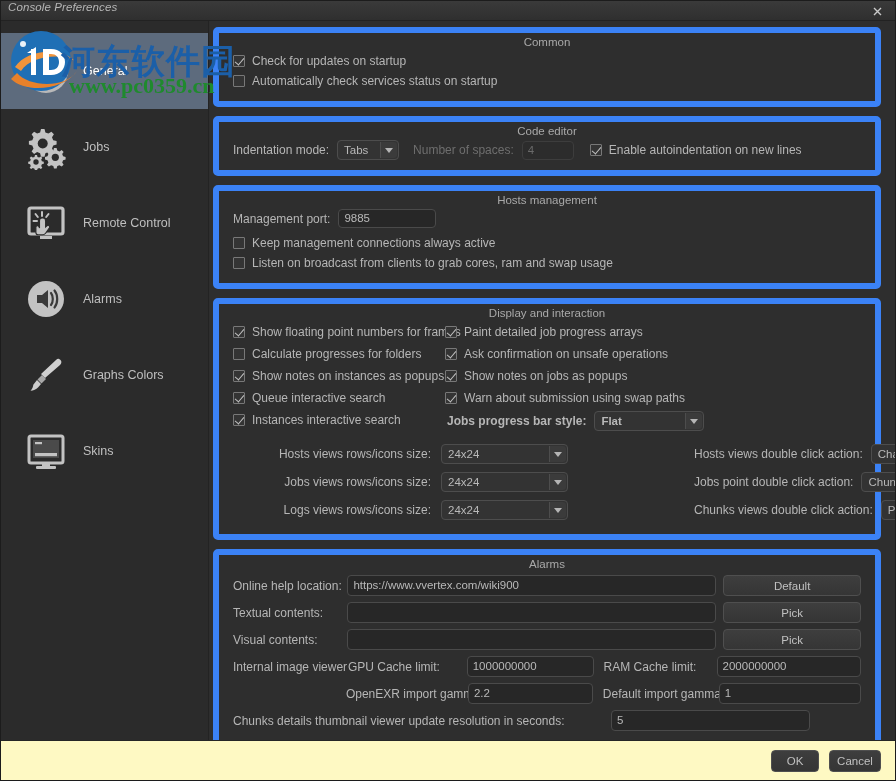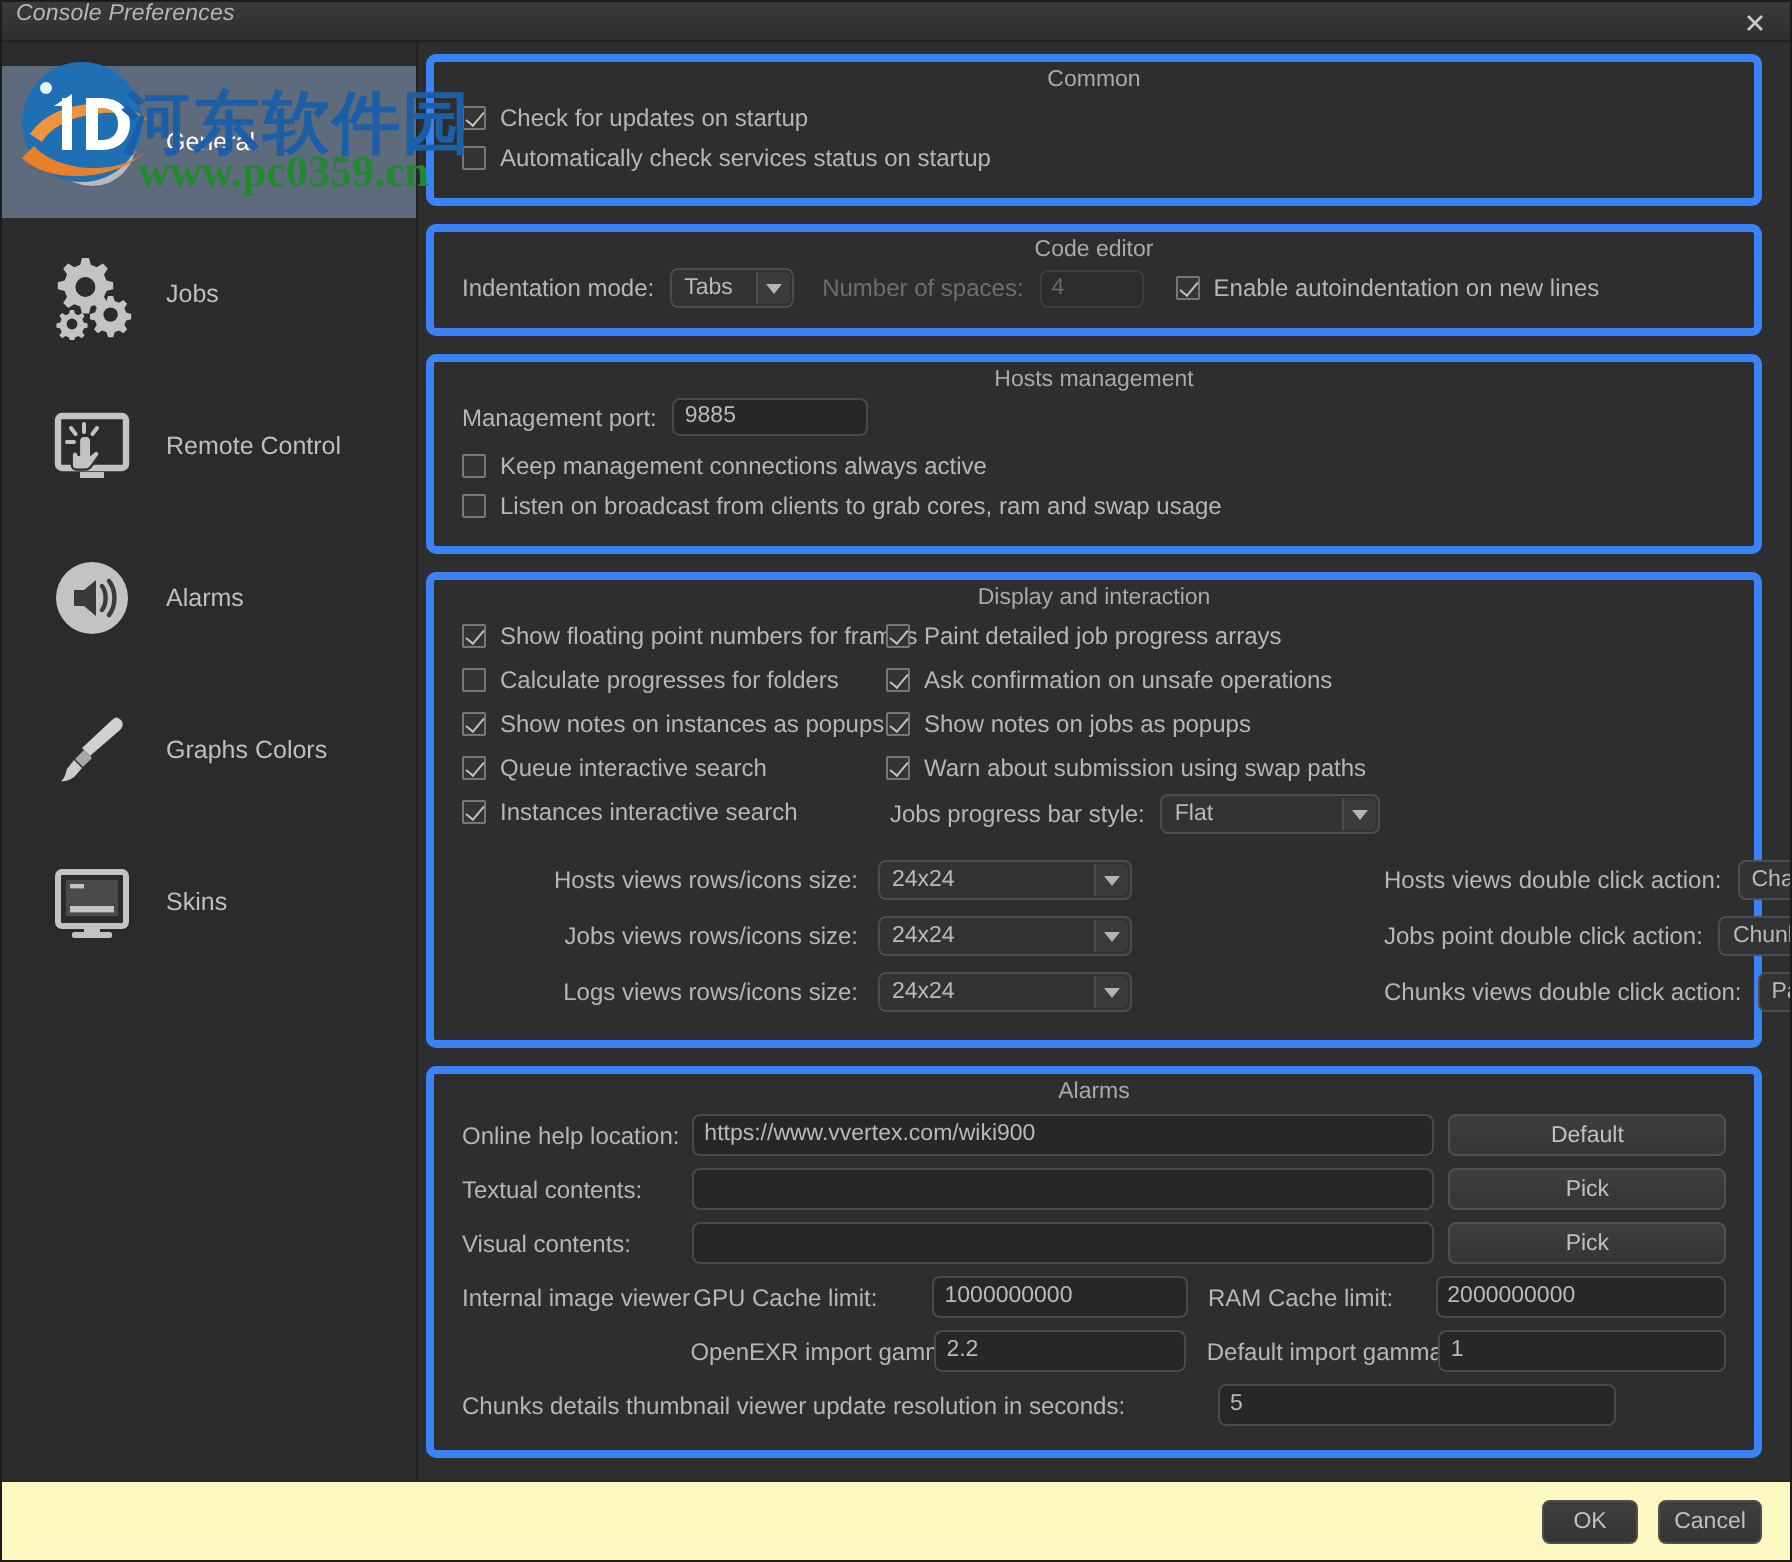--- a/index.html
+++ b/index.html
@@ -69,21 +69,21 @@
   
   #main {
     flex: 1; min-width: 0;
     background: #2e2e2e;
     padding: 6px 14px 0 4px;
     overflow: hidden;
   }
 
   .group {
     position: relative;
-    border: 4px solid #3b82f6;
+    border: 6px solid #3b82f6;
     border-radius: 5px;
     margin-bottom: 9px;
     padding: 18px 14px 10px 14px;
     background: #2e2e2e;
   }
   .group > .group-title {
     position: absolute;
     top: 3px; left: 0; right: 0;
     text-align: center;
     font-size: 11.5px;
@@ -404,21 +404,21 @@
           </div>
           <div class="cbrow">
             <span class="cbox checked"></span>
             <span class="cblabel">Warn about submission using swap paths</span>
           </div>
 
           <div class="cbrow">
             <span class="cbox checked"></span>
             <span class="cblabel">Instances interactive search</span>
           </div>
-          <div class="row" style="gap:8px;height:22px;padding-left:2px;">
+          <div class="row" style="gap:8px;height:22px;padding-left:2px;font-weight:bold;">
             <span class="lbl">Jobs progress bar style:</span>
             <span class="combo" style="width:110px;">
               <span>Flat</span>
               <span class="arrowbox">
                   <span class="caret"></span>
                 </span>
             </span>
           </div>
         </div>
 

